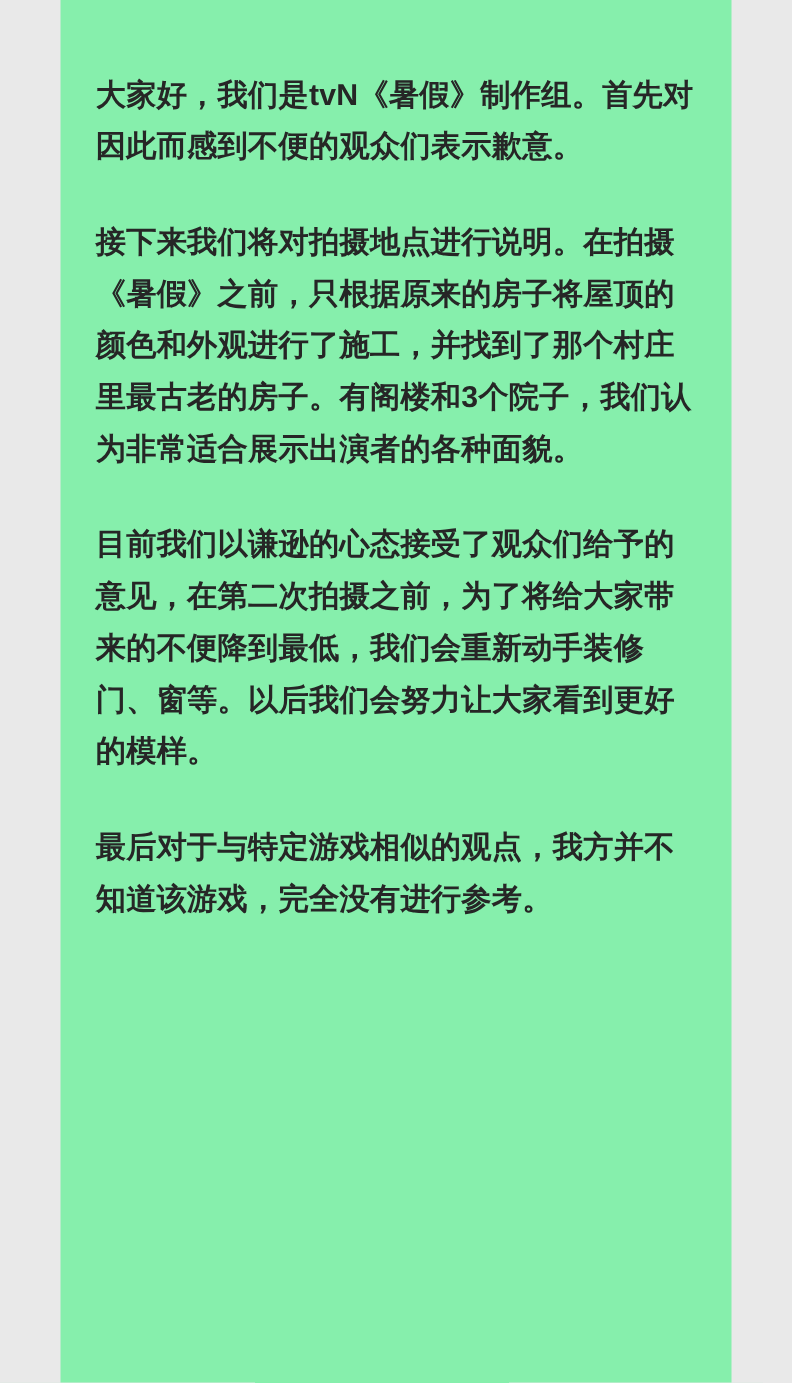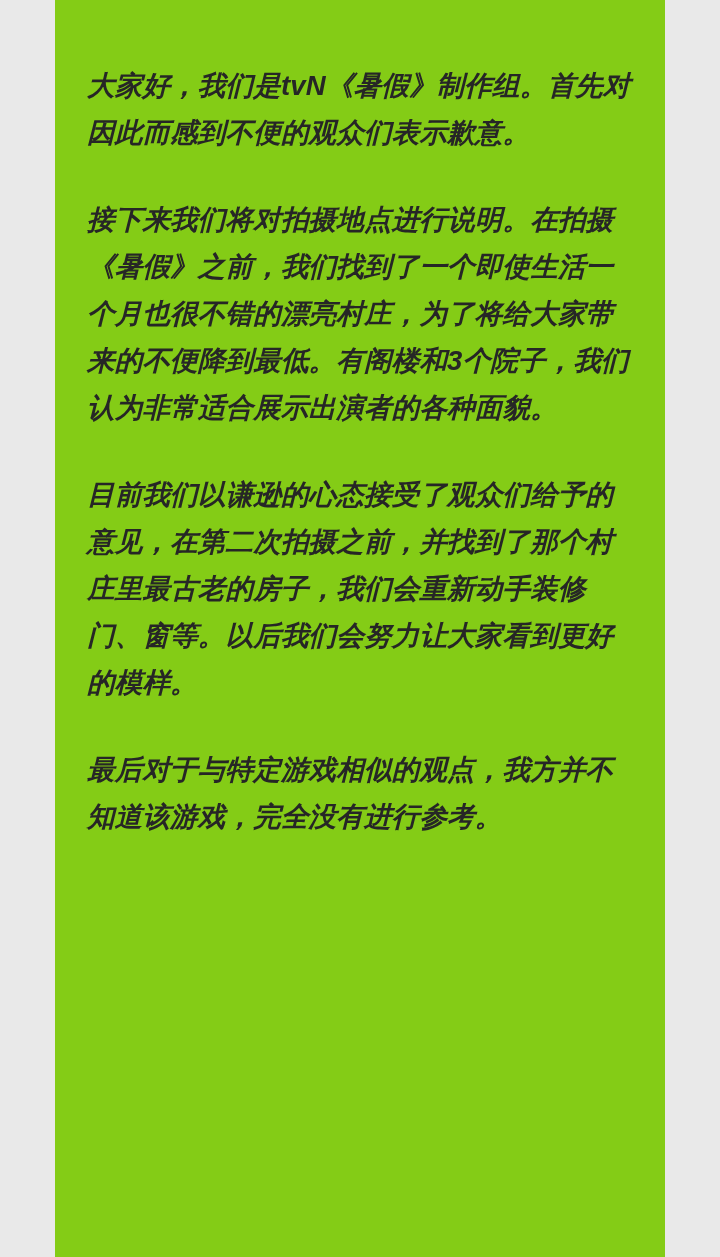--- a/index.html
+++ b/index.html
@@ -19,24 +19,23 @@
     height: 1257px;
     background: #e9e9e9;
     box-sizing: border-box;
   }
   .sheet {
     position: absolute;
     left: 55px;
     top: 0;
     width: 610px;
     height: 1257px;
-    background: #84cc16;
+    background: #86efac;
     box-sizing: border-box;
     padding: 62px 32px 40px 32px;
-    font-style: italic;
   }
   .doc-body {
     font-size: 27.5px;
     line-height: 47px;
     color: #262626;
     font-weight: 700;
     letter-spacing: 0.2px;
     text-align: left;
   }
   .para {
@@ -48,18 +47,18 @@
     margin-bottom: 0;
   }
 </style>
 </head>
 <body>
 
 <div class="page">
   <div class="sheet">
     <div class="doc-body">
       <p class="para">大家好，我们是tvN《暑假》制作组。首先对因此而感到不便的观众们表示歉意。</p>
-      <p class="para">接下来我们将对拍摄地点进行说明。在拍摄《暑假》之前，我们找到了一个即使生活一个月也很不错的漂亮村庄，为了将给大家带来的不便降到最低。有阁楼和3个院子，我们认为非常适合展示出演者的各种面貌。</p>
-      <p class="para">目前我们以谦逊的心态接受了观众们给予的意见，在第二次拍摄之前，并找到了那个村庄里最古老的房子，我们会重新动手装修门、窗等。以后我们会努力让大家看到更好的模样。</p>
+      <p class="para">接下来我们将对拍摄地点进行说明。在拍摄《暑假》之前，只根据原来的房子将屋顶的颜色和外观进行了施工，并找到了那个村庄里最古老的房子。有阁楼和3个院子，我们认为非常适合展示出演者的各种面貌。</p>
+      <p class="para">目前我们以谦逊的心态接受了观众们给予的意见，在第二次拍摄之前，为了将给大家带来的不便降到最低，我们会重新动手装修门、窗等。以后我们会努力让大家看到更好的模样。</p>
       <p class="para">最后对于与特定游戏相似的观点，我方并不知道该游戏，完全没有进行参考。</p>
     </div>
   </div>
 </div>
 
 </body></html>

